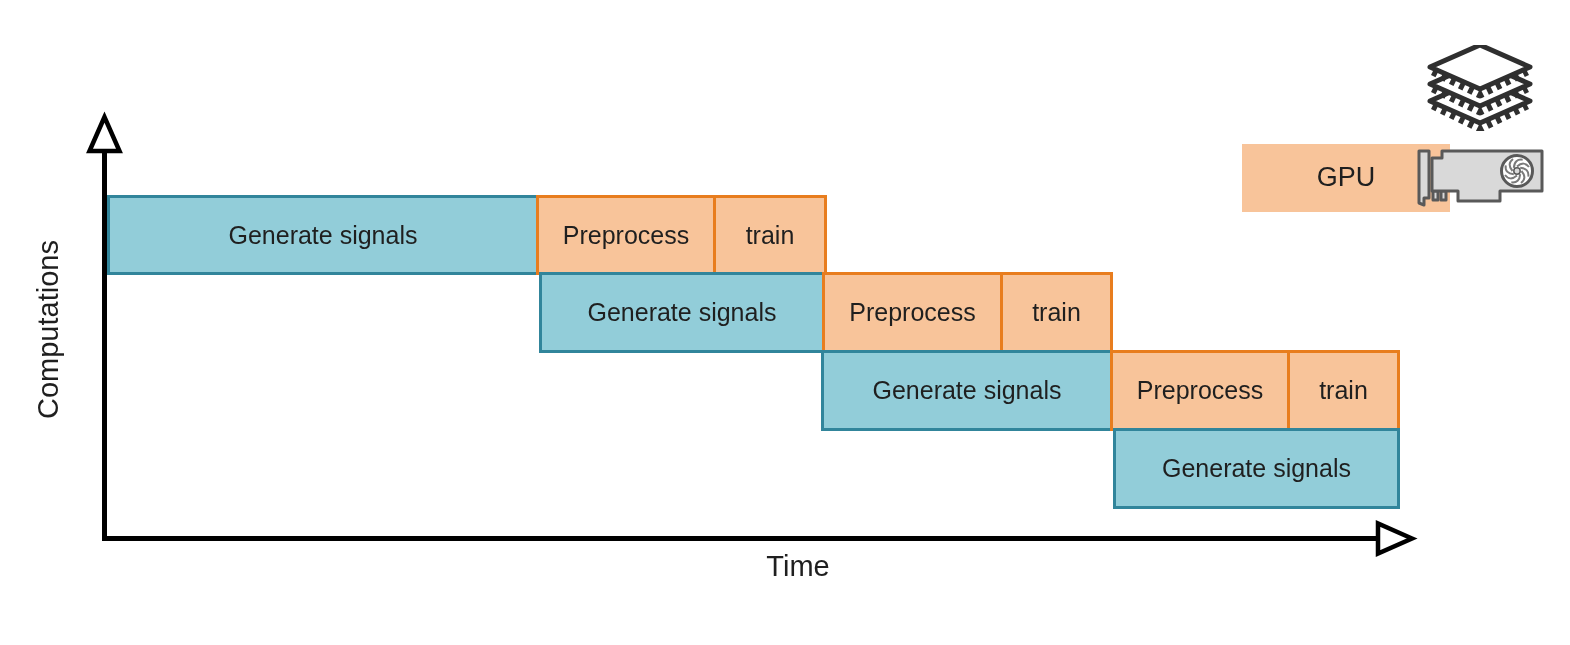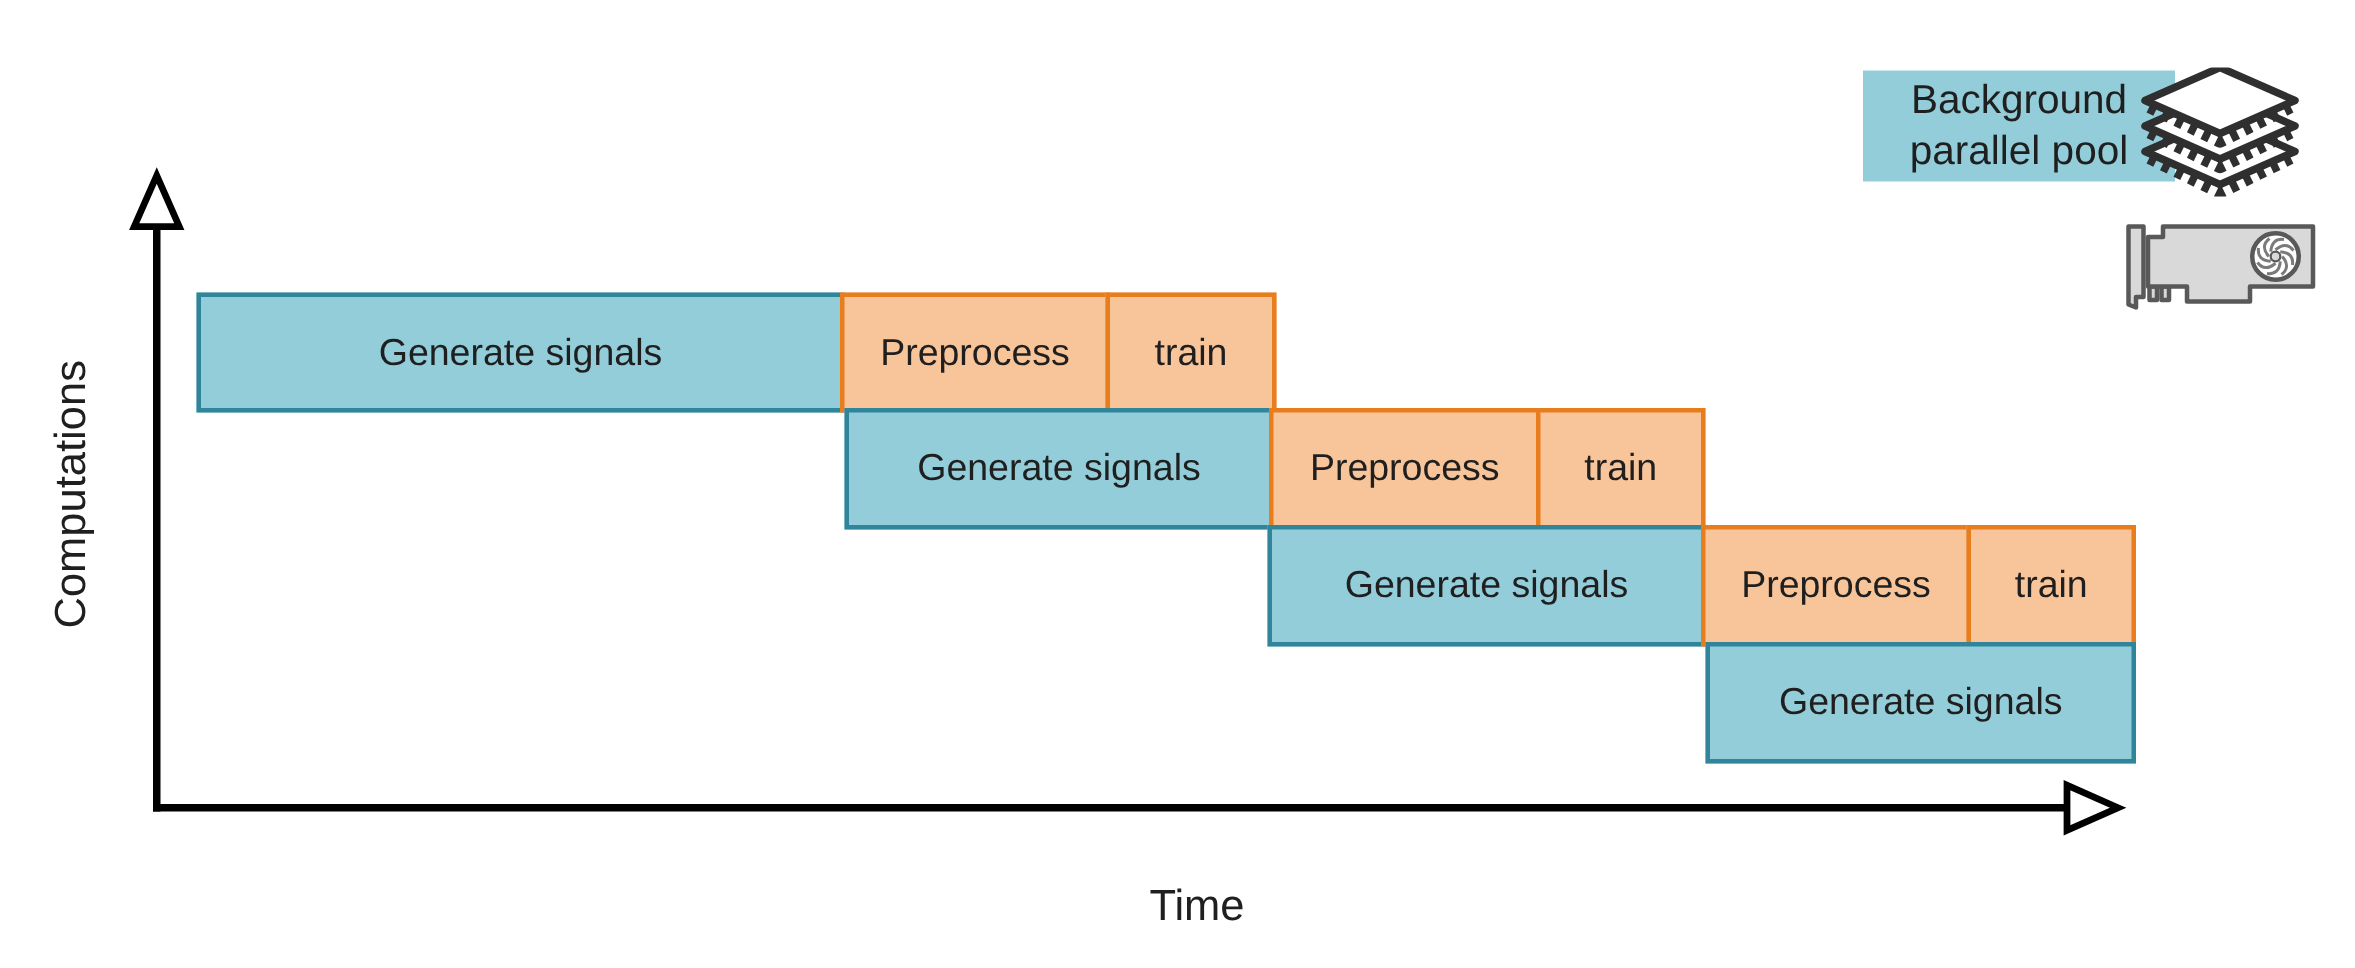--- a/index.html
+++ b/index.html
@@ -5,32 +5,32 @@
   html,body { margin:0; padding:0; background:#ffffff; }
   #stage {
     position:relative; width:1570px; height:645px; background:#ffffff;
     font-family:"Liberation Sans","DejaVu Sans",sans-serif; color:#1f1f1f;
     overflow:hidden;
   }
   .axes { position:absolute; left:0; top:0; }
   .task {
     position:absolute; box-sizing:border-box; border:3px solid;
     display:flex; align-items:center; justify-content:center;
-    font-size:25px; color:#1f1f1f; white-space:nowrap;margin-left:24px;
+    font-size:25px; color:#1f1f1f; white-space:nowrap;
   }
   .task.pool { background:var(--pool-fill); border-color:var(--pool-border); }
   .task.gpu  { background:var(--gpu-fill);  border-color:var(--gpu-border);align-items:center; }
   .y-label {
     position:absolute; left:26px; top:118px; height:424px; width:44px;
     display:flex; align-items:center; justify-content:center;
     writing-mode:vertical-rl; transform:rotate(180deg);
     font-size:29px;
   }
   .x-label {
-    position:absolute; left:698px; top:588px; width:200px;
+    position:absolute; left:698px; top:550px; width:200px;
     text-align:center; font-size:29px;
   }
   .legend-box {
     position:absolute; display:flex; align-items:center; justify-content:center;
     text-align:center; font-size:27px; line-height:1.25; color:#1f1f1f;
   }
   .legend-pool { left:1242px; top:47px;  width:208px; height:74px; background:var(--pool-fill); }
   .legend-gpu  { left:1242px; top:144px; width:208px; height:68px; background:var(--gpu-fill); }
   .legend-pool .legend-text { max-width:196px; }
   .icon { position:absolute; }
@@ -78,22 +78,22 @@
         <span>Preprocess</span>
       </div>
       <div class="task gpu" style="left: 1287px; top: 350px; width: 113px; height: 81px;">
         <span>train</span>
       </div>
       <div class="task pool" style="left: 1113px; top: 428px; width: 287px; height: 81px;">
         <span>Generate signals</span>
       </div>
     </div>
 
-  <div class="legend-box legend-pool">
-    <span class="legend-text">Background parallel pool</span>
+  <div class="legend-box legend-gpu">
+    <span class="legend-text">GPU</span>
   </div>
 
   <svg class="icon chip-icon" viewBox="0 0 110 86">
     <g stroke="#2f2f2f" stroke-linejoin="round">
 
       <path d="M8,60 L55,83 L102,60" fill="none" stroke-width="9" stroke-dasharray="5 5"></path>
       <path d="M55,34 L105,56 L55,78 L5,56 Z" fill="#ffffff" stroke-width="5"></path>
 
       <path d="M8,43 L55,66 L102,43" fill="none" stroke-width="9" stroke-dasharray="5 5"></path>
       <path d="M55,17 L105,39 L55,61 L5,39 Z" fill="#ffffff" stroke-width="5"></path>

